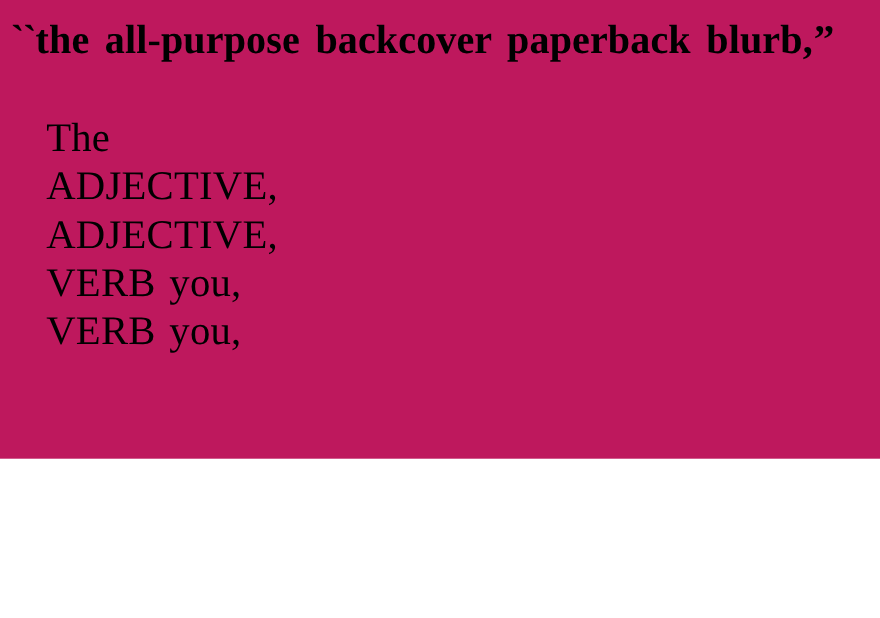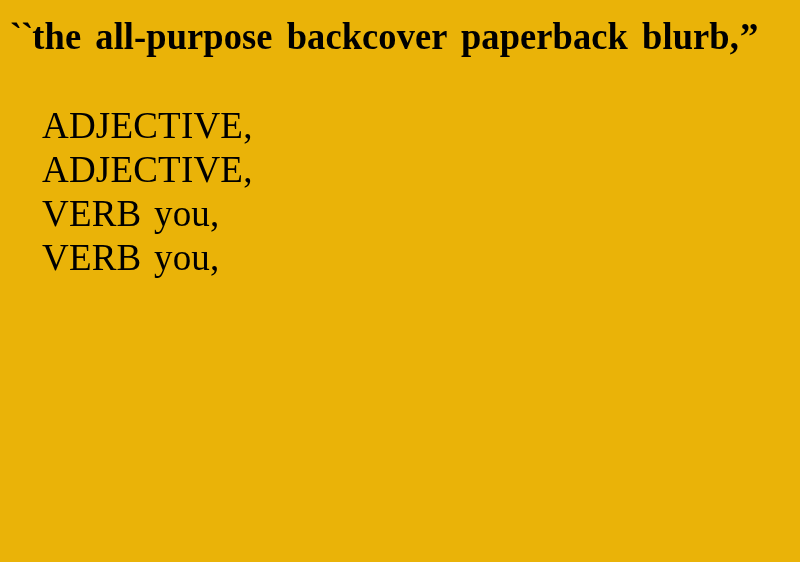--- a/index.html
+++ b/index.html
@@ -13,22 +13,22 @@
     height: 562px;
     overflow: hidden;
     font-family: "Liberation Serif", "DejaVu Serif", serif;
     color: #000000;
     -webkit-font-smoothing: antialiased;
   }
 
   #page {
     position: relative;
     width: 800px;
-    height: 562px;
-    background: #eab308;
+    height: 417px;
+    background: #be185d;
   }
 
   
   .heading {
     position: absolute;
     left: 10px;
     top: 14px;
     width: 784px;
     font-size: 37px;
     line-height: 46px;
@@ -63,19 +63,20 @@
 </head>
 <body>
 
 <div id="page">
 
   <div class="heading">
     <span class="q">``</span><span>the all-purpose backcover paperback blurb,</span><span class="q">’’</span>
   </div>
 
   <div class="poem">
+    <div class="poem-line">The</div>
     <div class="poem-line">ADJECTIVE,</div>
     <div class="poem-line">ADJECTIVE,</div>
     <div class="poem-line">VERB you,</div>
     <div class="poem-line">VERB you,</div>
   </div>
 
 </div>
 
 </body></html>

